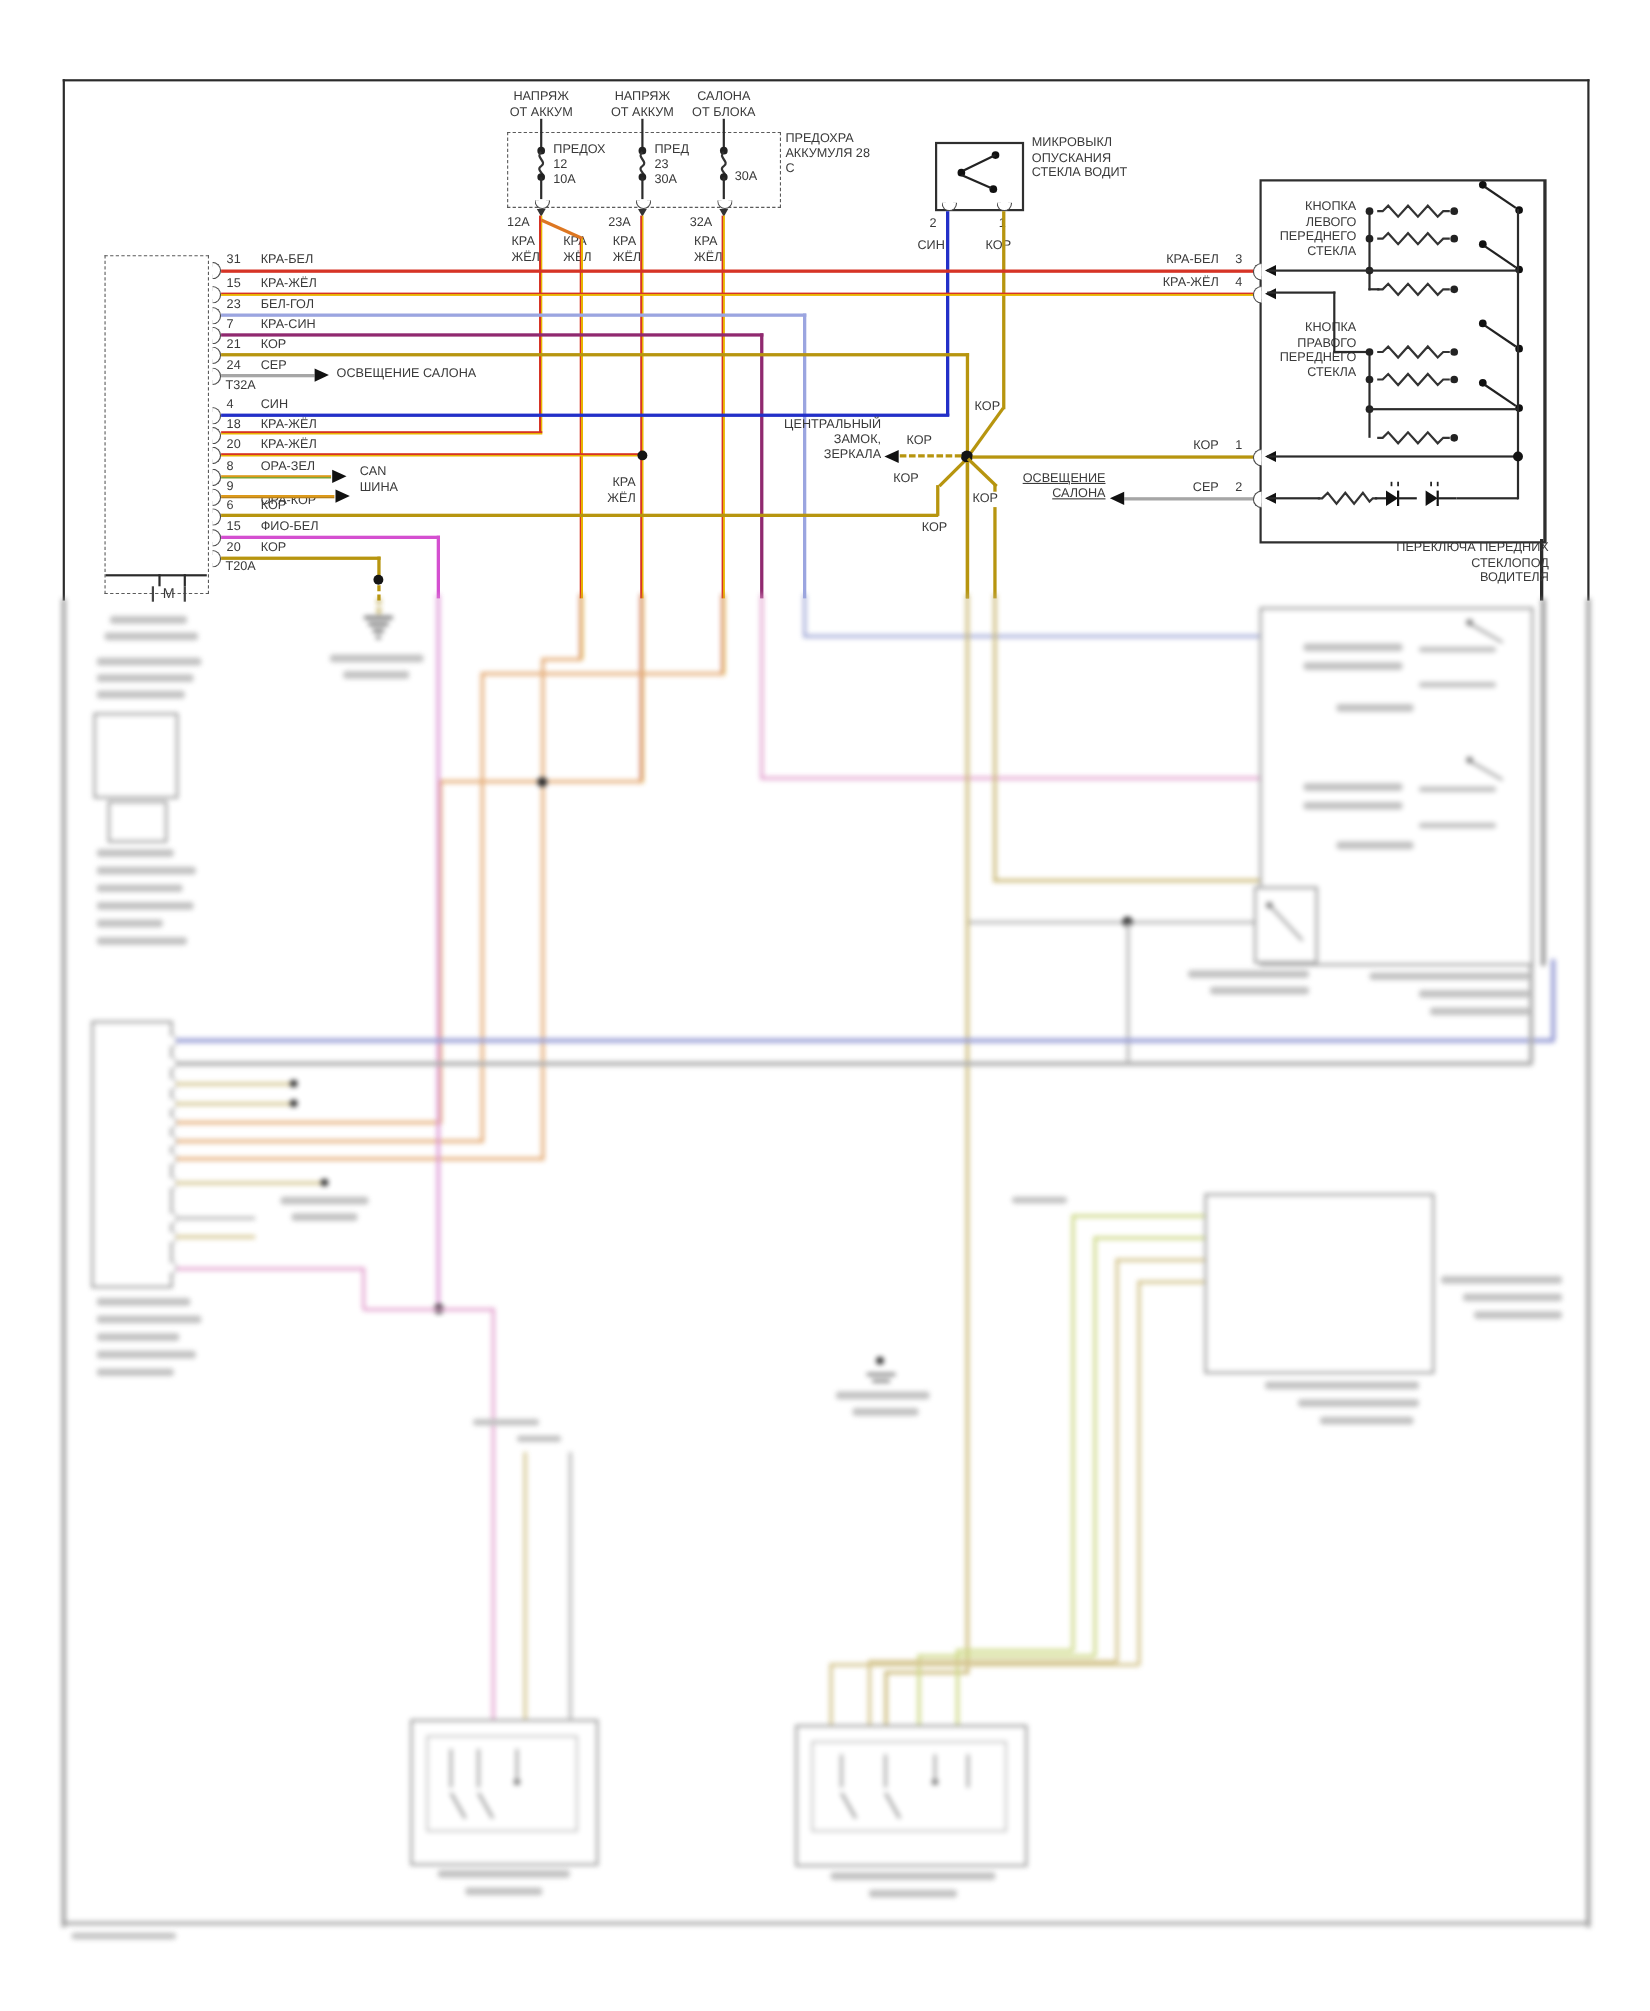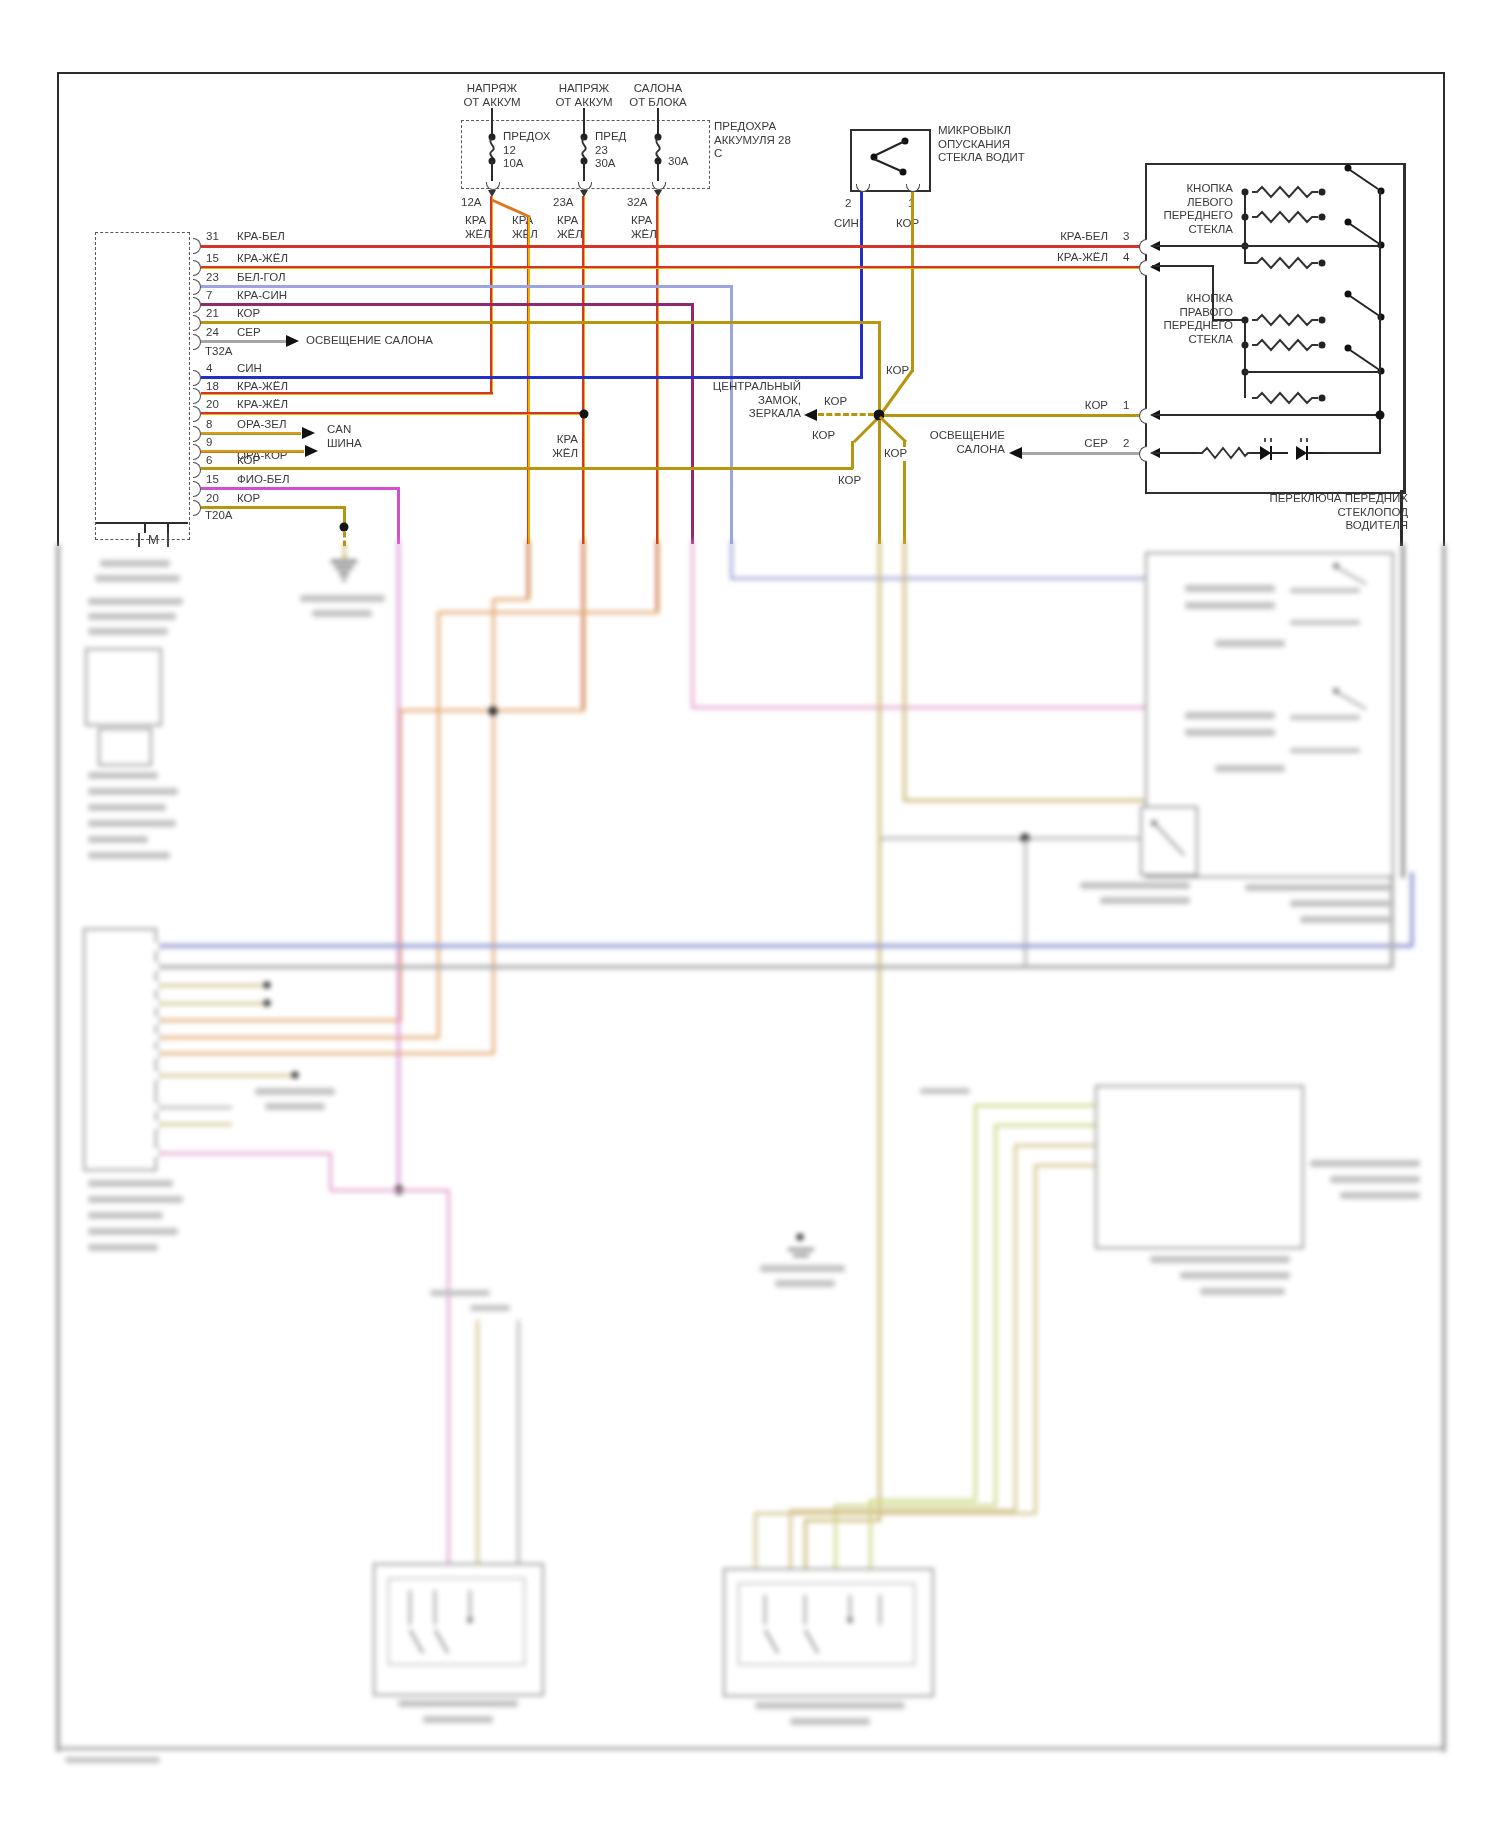--- a/index.html
+++ b/index.html
@@ -288,21 +288,21 @@
   <div class="t" style="left:812px;top:429px;">КОР</div>
   <div class="t" style="left:884px;top:447px;background:#fff;">КОР</div>
   <div class="t" style="left:838px;top:474px;">КОР</div>
   <div class="t tr" style="left:546px;top:433px;width:32px;">
     <div>КРА</div>
     <div>ЖЁЛ</div>
   </div>
 
   <div class="h gray" style="left:1022px;top:452px;width:123px;"></div>
   <div class="aL" style="left:1009px;top:447px;"></div>
-  <div class="t tr" style="right:495px;top:429px;">
+  <div class="t tr" style="right:495px;top:429px;text-decoration:underline;">
     <div>ОСВЕЩЕНИЕ</div>
     <div>САЛОНА</div>
   </div>
 
   <div class="solidbox" style="left:1145px;top:163px;width:256px;height:327px;border-right-width:3px;"></div>
   <div class="vk" style="left:1400px;top:490px;height:56px;width:3px;"></div>
 
   <div class="t tr" style="right:267px;top:182px;">
     <div>КНОПКА</div>
     <div>ЛЕВОГО</div>

